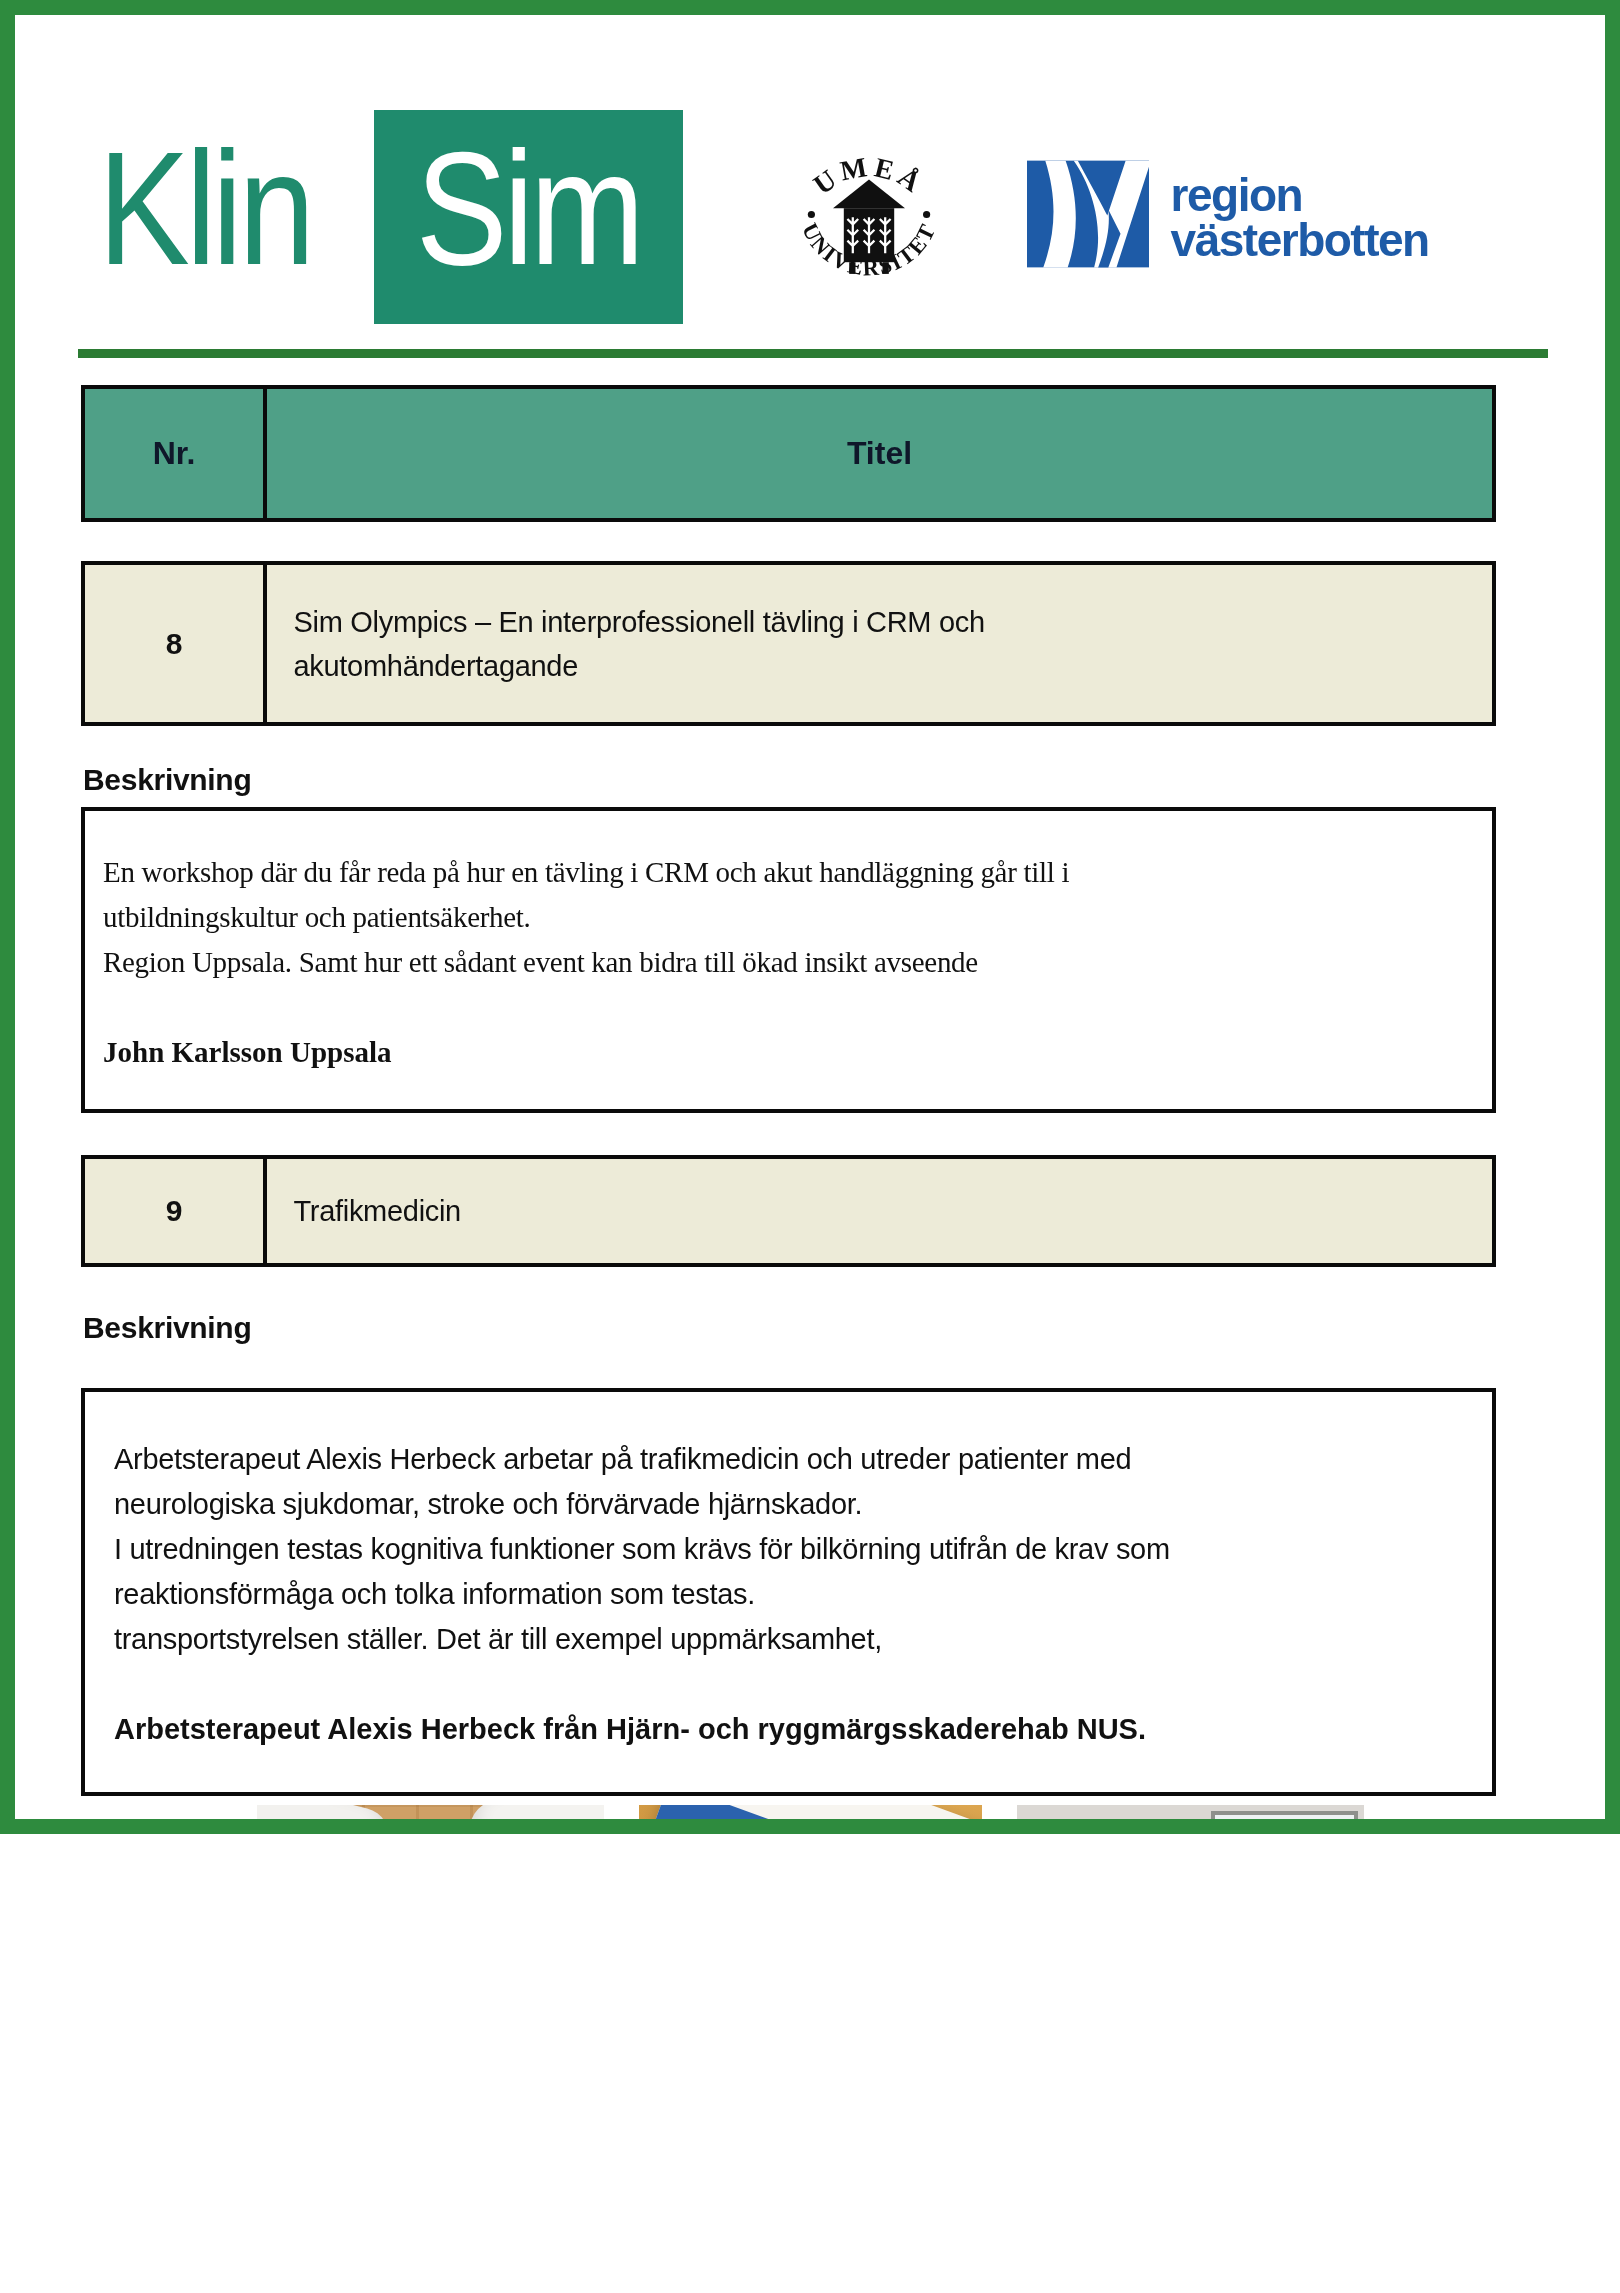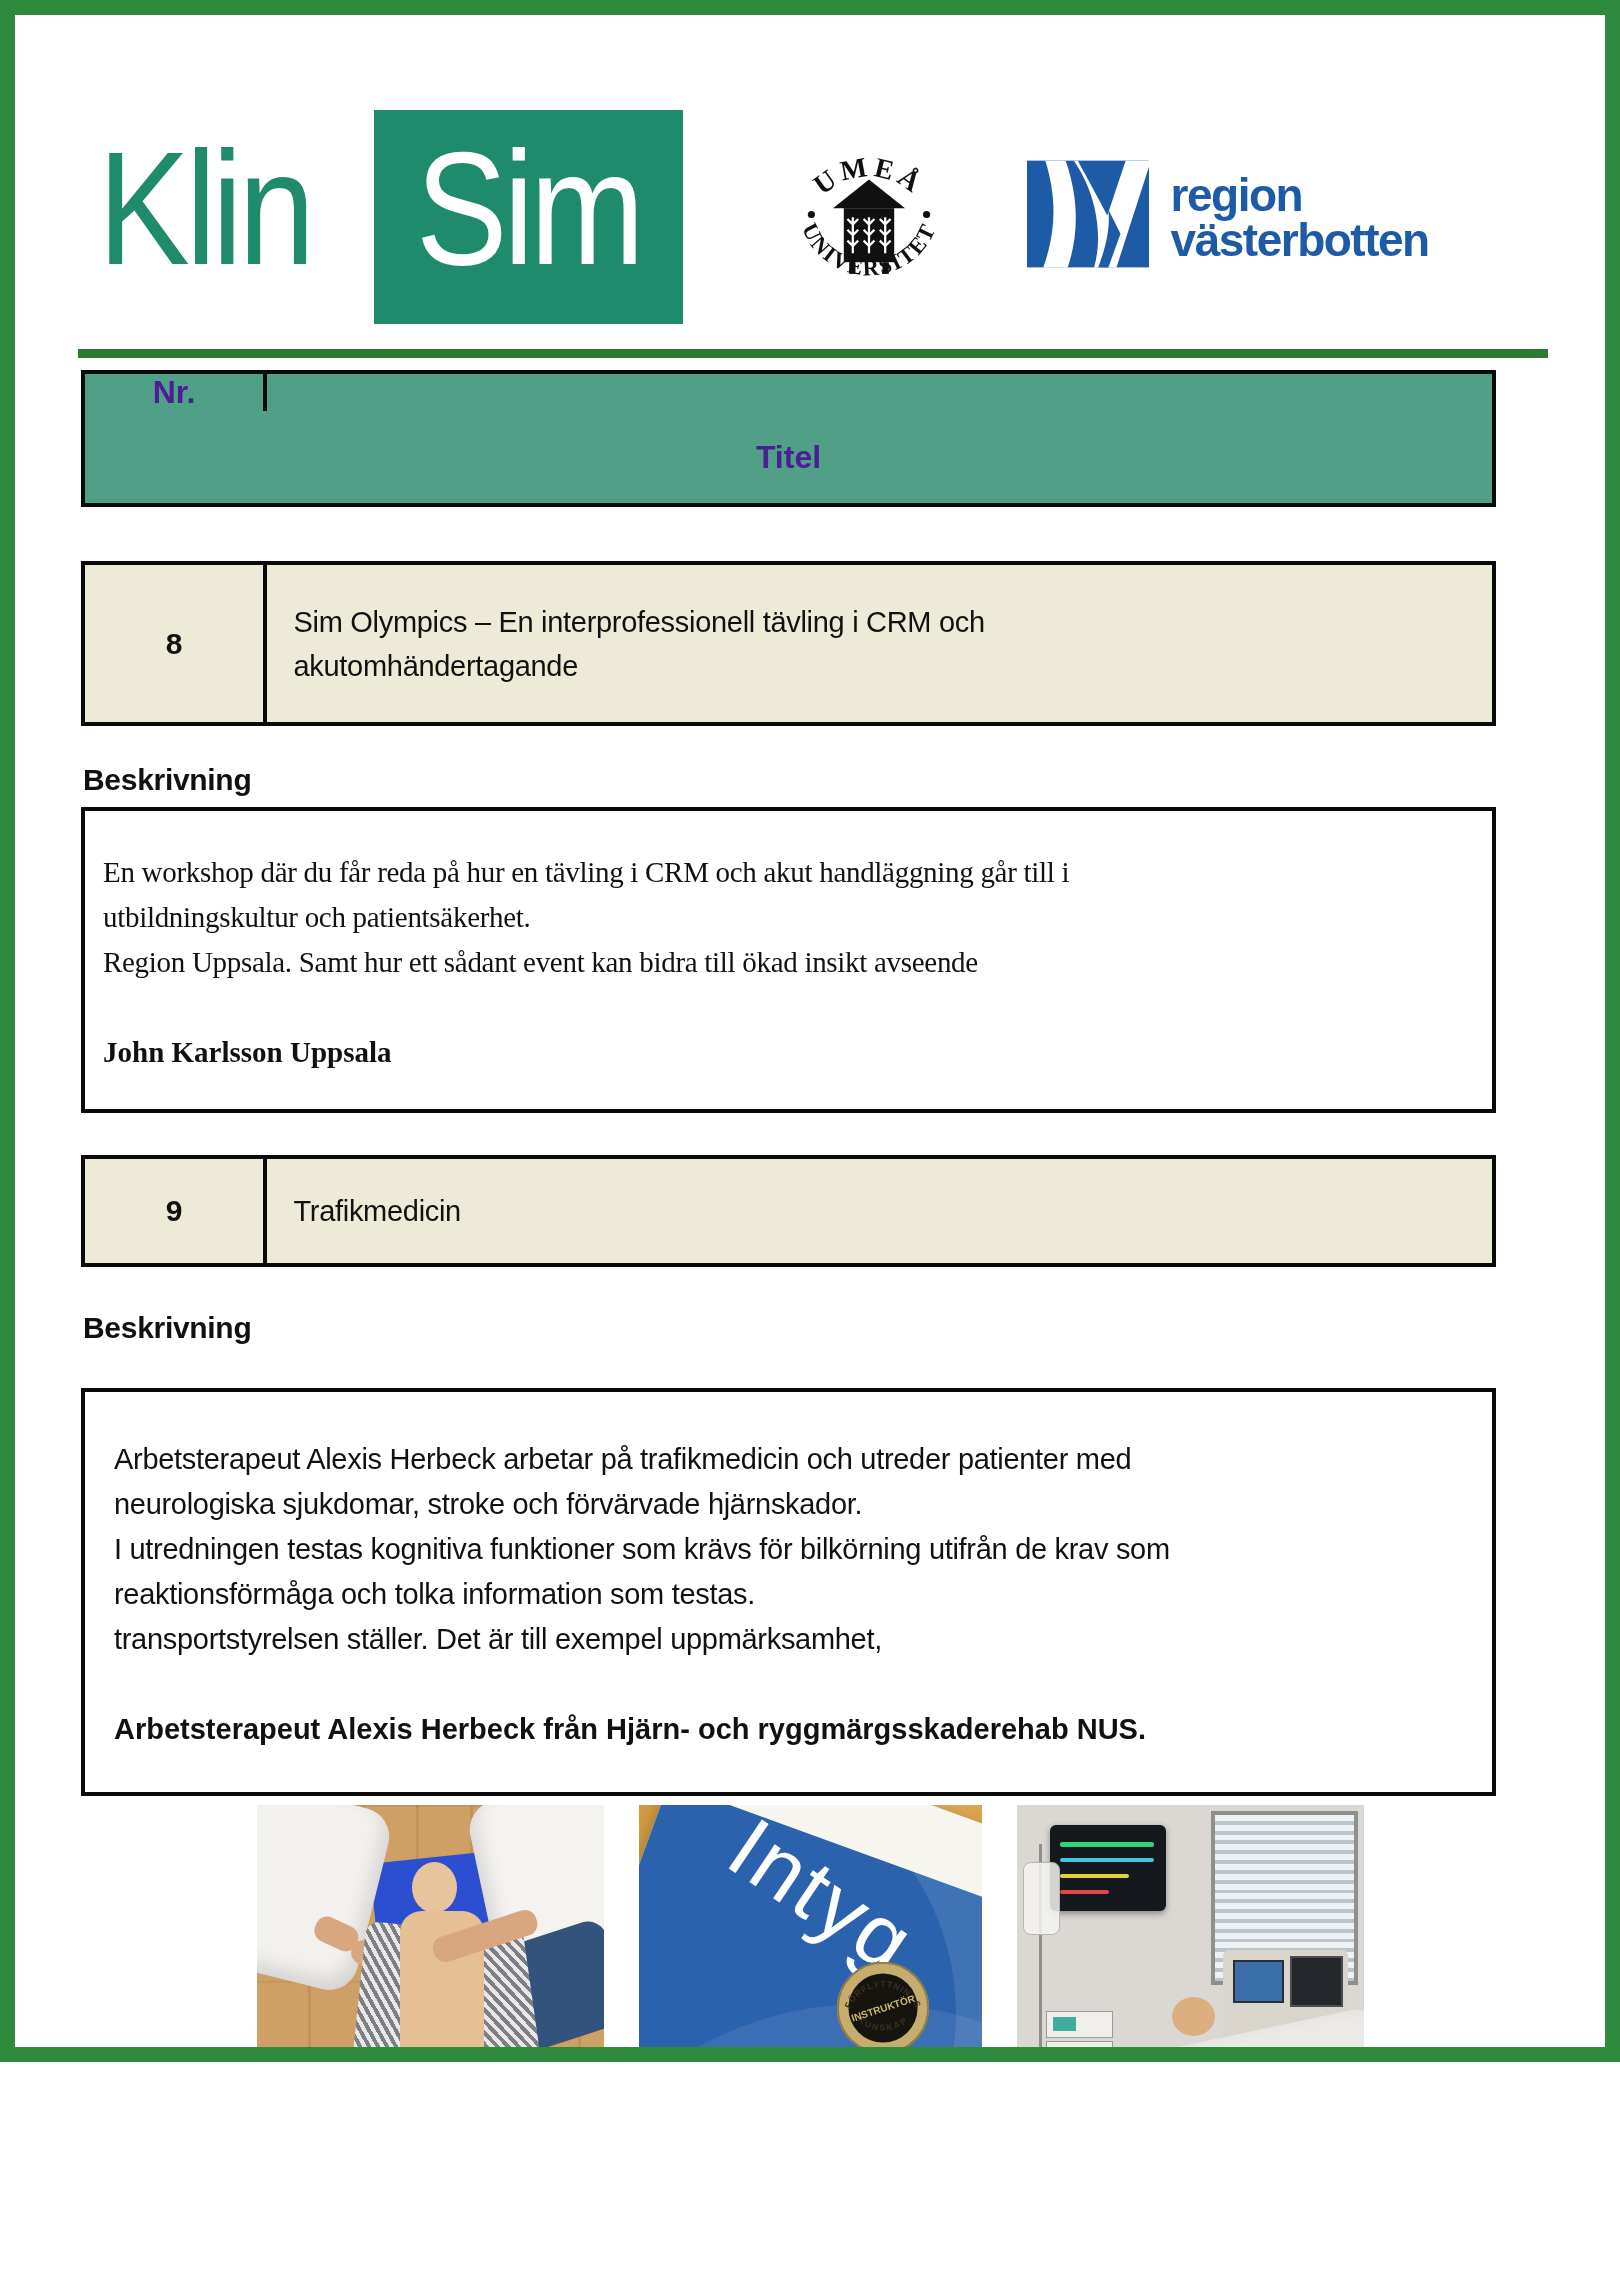--- a/index.html
+++ b/index.html
@@ -1,16 +1,16 @@
 <!DOCTYPE html>
 <html><head>
 <meta charset="utf-8">
 <style>
   html,body{margin:0;padding:0;background:#ffffff;}
-  .page{position:relative;width:1620px;height:2062px;background:#ffffff;overflow:hidden;
+  .page{position:relative;width:1620px;height:1834px;background:#ffffff;overflow:hidden;
         font-family:"Liberation Sans",sans-serif;color:#111;}
   .frame{position:absolute;inset:0;border:15.7px solid #2e8b3e;pointer-events:none;z-index:50;}
 
   
   .klinsim{position:absolute;left:98px;top:110px;height:214px;display:flex;align-items:flex-end;}
   .klin{display:inline-block;font-size:162px;line-height:1;color:#1f8b6d;letter-spacing:-4.9px;
         transform:scaleX(.85);transform-origin:left bottom;padding-bottom:35px;}
   .simbox{width:309px;height:214px;background:#1f8b6d;margin-left:25.5px;display:flex;
           align-items:flex-end;justify-content:center;}
   .sim{display:inline-block;font-size:162px;line-height:1;color:#ffffff;letter-spacing:-4.9px;
@@ -22,21 +22,21 @@
                line-height:45px;letter-spacing:-1.5px;}
 
   .green-rule{position:absolute;left:78px;top:349px;width:1470px;height:8.8px;background:#2b7b33;}
 
   
   .trow{position:absolute;left:81px;width:1415px;display:flex;box-sizing:border-box;
         border:4.9px solid #0a0a0a;}
   .cell-nr{width:182px;box-sizing:border-box;border-right:4.9px solid #0a0a0a;display:flex;
            align-items:center;justify-content:center;}
   .cell-titel{flex:1;display:flex;align-items:center;padding-left:26.5px;box-sizing:border-box;}
-  .thead{top:370px;height:137px;background:#4fa087;color:#4c1d95;font-weight:700;font-size:32px;flex-direction:column;}
+  .thead{top:385px;height:137px;background:#4fa087;color:#0f172a;font-weight:700;font-size:32px;}
   .thead .cell-titel{justify-content:center;padding-left:0;}
   .tdata{background:#edebd8;}
   .row8{top:561px;height:165px;}
   .row9{top:1155px;height:112px;}
   .nr-num{font-weight:700;font-size:30px;}
   .titel-text{font-size:29px;line-height:44px;letter-spacing:-0.3px;max-width:863px;}
 
   .besk{position:absolute;left:83px;font-size:30px;font-weight:700;letter-spacing:-0.3px;}
   .besk1{top:763px;}
   .besk2{top:1311px;}

